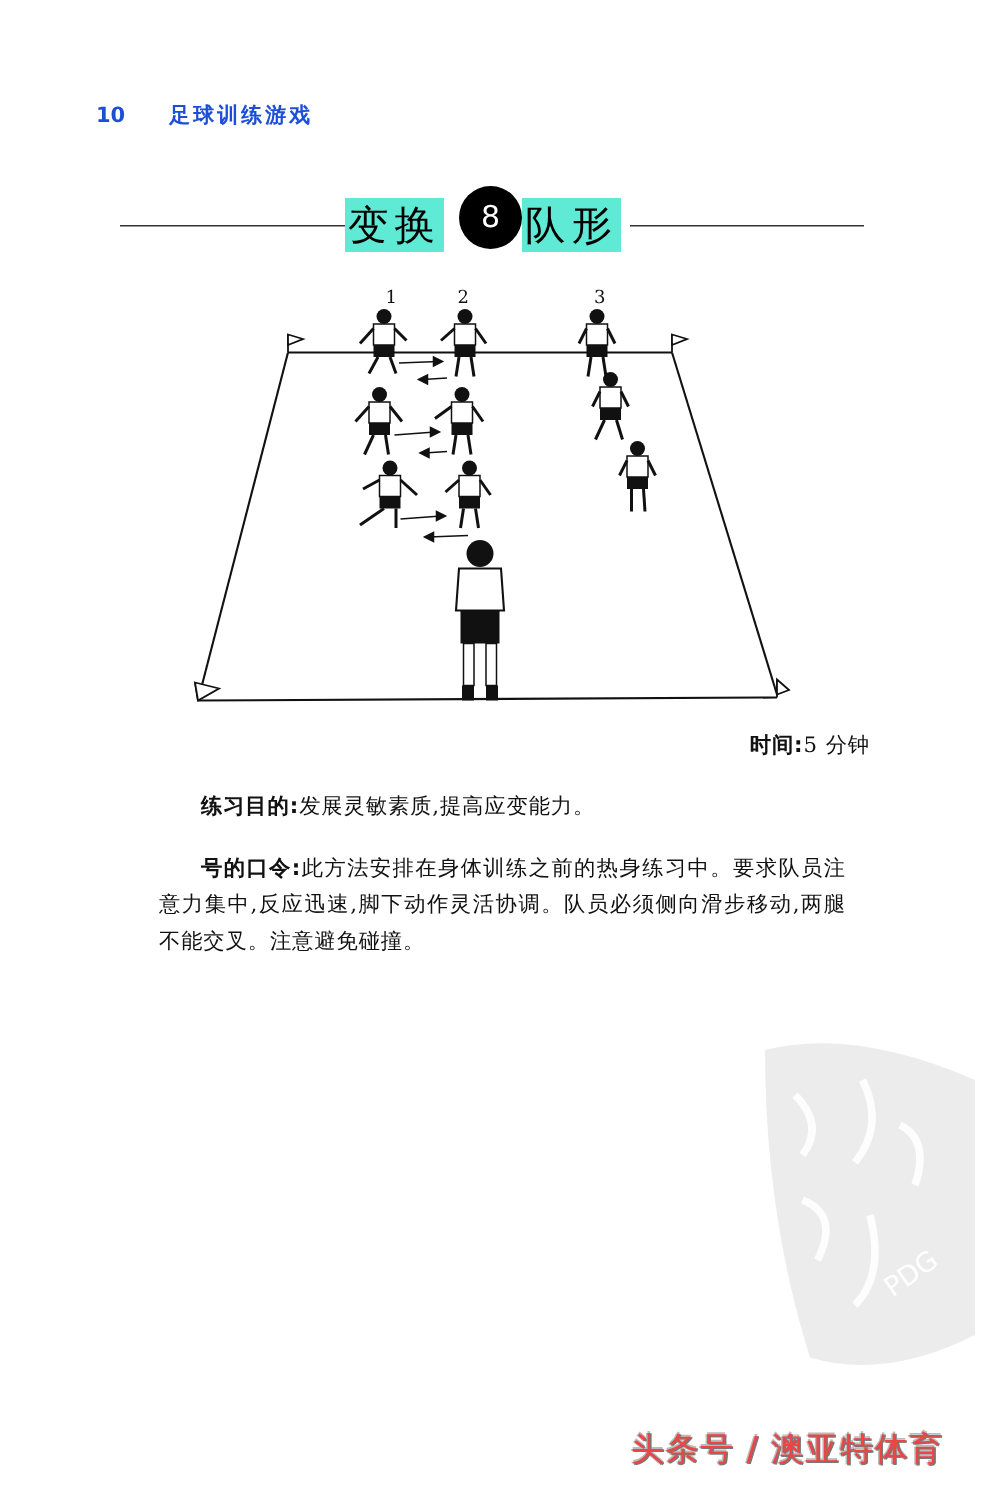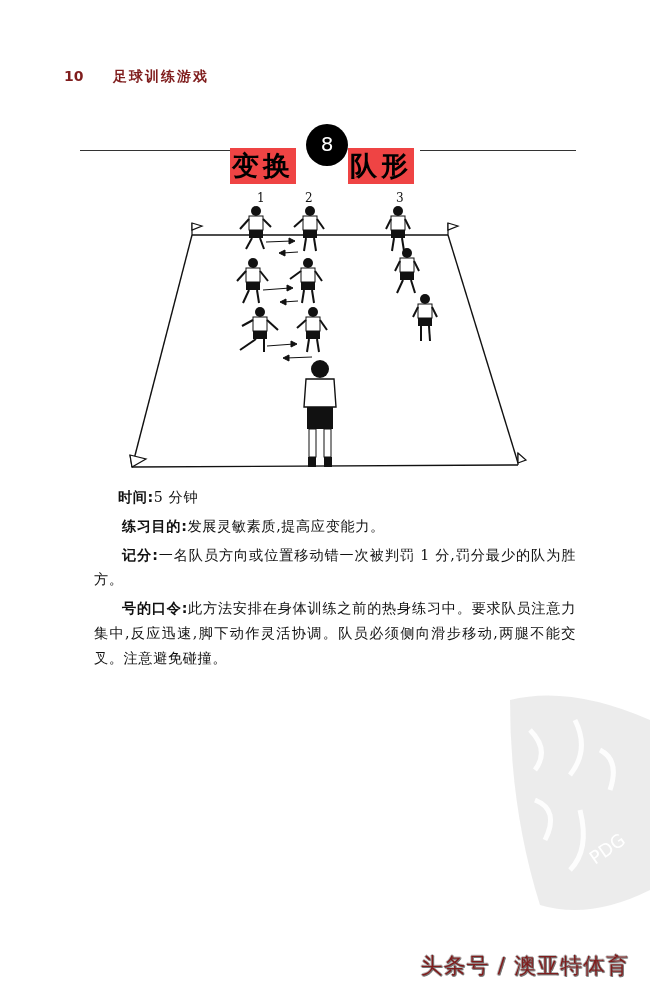--- a/index.html
+++ b/index.html
@@ -1,42 +1,42 @@
 <!DOCTYPE html>
 <html><head>
 <meta charset="utf-8">
 <style>
   html, body { margin:0; padding:0; background:#ffffff; }
   body { width:655px; height:1001px; position:relative; overflow:hidden;
          font-family:"DejaVu Serif","Liberation Serif",serif; color:#111; }
   .header { position:absolute; left:64px; top:68px; font-family:"DejaVu Sans","Liberation Sans",sans-serif;
-            font-size:14px; font-weight:bold; color:#7f1d1d; }
+            font-size:14px; font-weight:bold; color:#1d4ed8; }
   .header .num { display:inline-block; width:44px; }
   .header .book { letter-spacing:2px; }
   .title-row { position:absolute; left:80px; top:128px; width:496px; height:50px; }
   .title-row .rule { position:absolute; top:22px; height:1px; background:#333; }
   .title-row .rule.left { left:0; width:150px; }
   .title-row .rule.right { left:340px; width:156px; }
   .title-row .t1, .title-row .t2 { position:absolute; top:4px; font-family:"DejaVu Sans","Liberation Sans",sans-serif;
-            font-weight:bold; font-size:27px; letter-spacing:4px; color:#000; background:#ef4444; padding:0 2px;margin-top:16px; }
+            font-weight:normal; font-size:27px; letter-spacing:4px; color:#000; background:#5eead4; padding:0 2px; }
   .title-row .t1 { left:150px; }
   .title-row .t2 { left:268px;text-align:center; }
   .title-row .badge { position:absolute; left:226px; top:-4px; width:42px; height:42px; border-radius:50%; background:#000;
             color:#fff; font-family:"DejaVu Sans","Liberation Sans",sans-serif; font-size:20px; text-align:center; line-height:40px; }
   .figure { position:absolute; left:120px; top:185px; width:420px; height:295px; }
   .figure svg { width:100%; height:100%; }
   .fig-label { position:absolute; font-size:12px; font-family:"DejaVu Serif","Liberation Serif",serif; color:#111; }
   .body-text { position:absolute; left:90px; top:485px; width:490px; font-size:14.2px; line-height:24.8px; }
-  .para { margin:4px; text-indent:28px; text-align:justify; text-align-last:left; letter-spacing:0.6px; }
+  .para { margin:16px; text-indent:28px; text-align:justify; text-align-last:left; letter-spacing:0.6px; }
   .para b { font-family:"DejaVu Sans","Liberation Sans",sans-serif; font-weight:bold; }
-  .meta-row { display:flex; justify-content:flex-start; padding-left:28px; letter-spacing:0.6px;gap:24px; }
+  .meta-row { display:flex; justify-content:flex-end; padding-left:28px; letter-spacing:0.6px;gap:24px; }
   .meta-row b { font-family:"DejaVu Sans","Liberation Sans",sans-serif; font-weight:bold; }
   .watermark { position:absolute; left:500px; top:690px; width:150px; height:230px; }
   .footer { position:absolute; right:26px; top:951px; font-family:"DejaVu Sans","Liberation Sans",sans-serif;
-            font-size:22px; color:#7f1d1d; letter-spacing:1px;
+            font-size:22px; color:#ef4444; letter-spacing:1px;
             text-shadow: 1px 1px 0 #777, -1px 0 0 #bbb, 0 -1px 0 #bbb, 1px 0 0 #999, 0 1px 0 #999; }
 </style>
 </head>
 <body>
 
 <div class="header">
   <span class="num">10</span>
   <span class="book">足球训练游戏</span>
 </div>
 
@@ -184,21 +184,20 @@
   <span class="fig-label" style="left:137px;top:6px;">1</span>
   <span class="fig-label" style="left:185px;top:6px;">2</span>
   <span class="fig-label" style="left:276px;top:6px;">3</span>
 </div>
 
 <div class="body-text">
   <div class="meta-row">
     <span><b>时间:</b><span>5 分钟</span></span>
   </div>
   <p class="para"><b>练习目的:</b><span>发展灵敏素质,提高应变能力。</span></p>
-  <p class="para"><b>记分:</b><span>一名队员方向或位置移动错一次被判罚 1 分,罚分最少的队为胜方。</span></p>
   <p class="para"><b>号的口令:</b><span>此方法安排在身体训练之前的热身练习中。要求队员注意力集中,反应迅速,脚下动作灵活协调。队员必须侧向滑步移动,两腿不能交叉。注意避免碰撞。</span></p>
 </div>
 
 <div class="watermark">
   <svg viewBox="0 0 150 230" width="150" height="230" xmlns="http://www.w3.org/2000/svg">
     <path d="M10 10 Q70 -5 150 30 L150 200 Q90 230 40 215 Q10 120 10 10 Z" fill="#e6e6e6" opacity="0.75"></path>
     <g stroke="#fff" stroke-width="5" fill="none" opacity="0.9">
       <path d="M30 40 q20 20 5 40"></path>
         <path d="M75 30 q15 30 -5 55"></path>
         <path d="M100 60 q20 10 10 40"></path>

